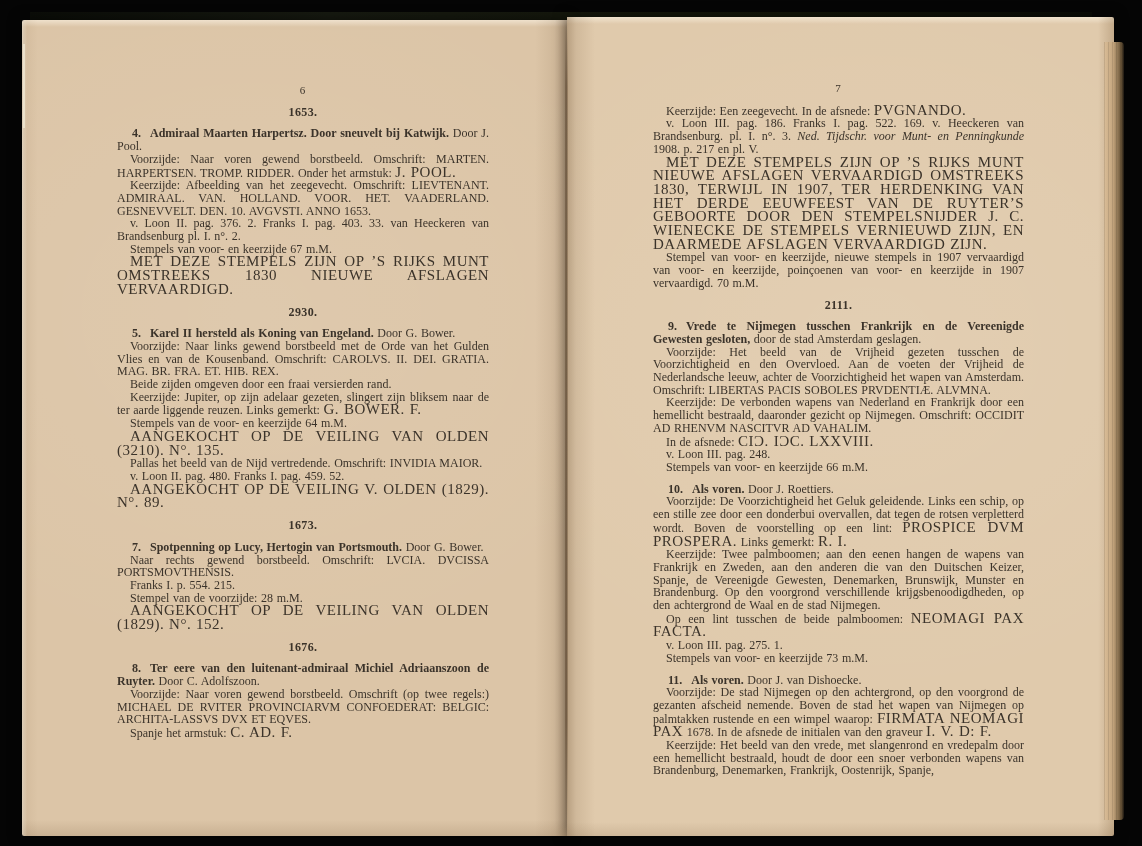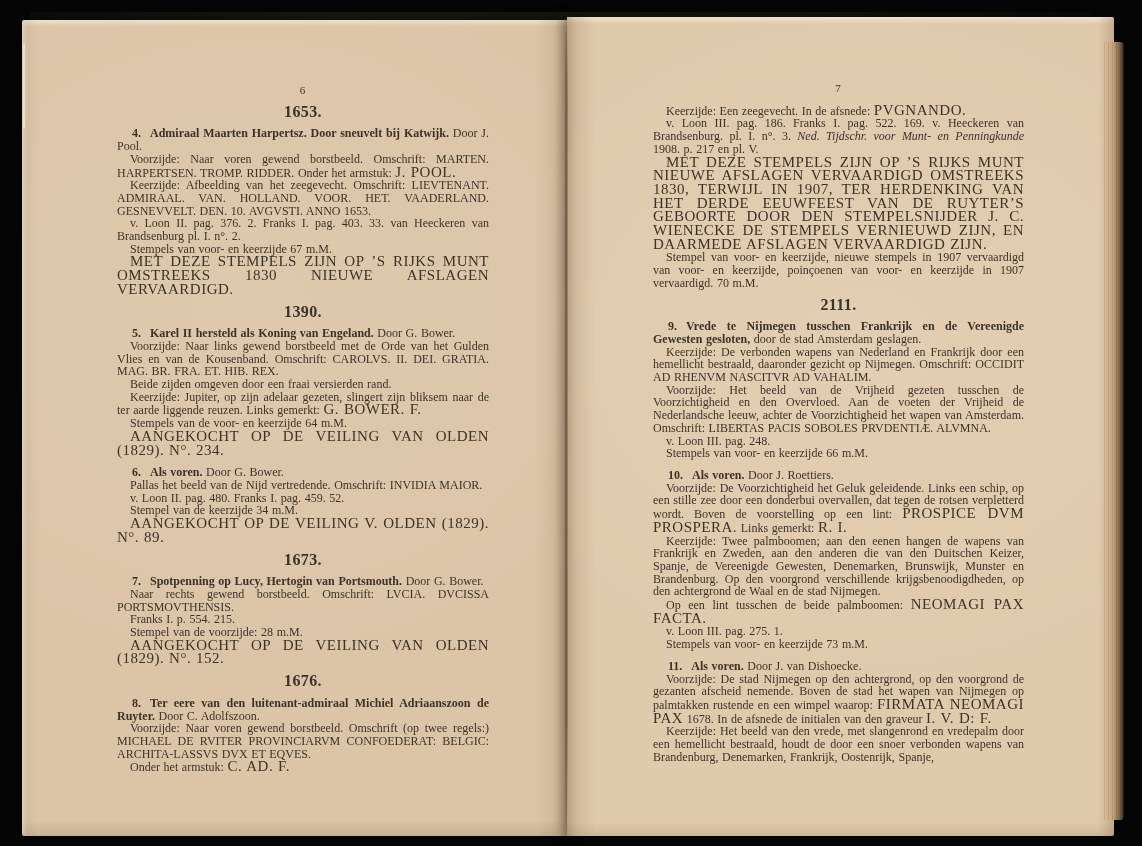--- a/index.html
+++ b/index.html
@@ -51,21 +51,21 @@
       linear-gradient(to right,#d9bd98,#c5a67e 45%,#6b5639 85%,#1c1710 100%);
   }
   
   .text-block{
     position:absolute;text-align:justify;color:#3b332a;
     font-size:12px;line-height:12.7px;word-spacing:0.6px;
   }
   .tb-left{left:95px;top:64px;width:372px;}
   .tb-right{left:86px;top:65px;width:371px;}
   .folio{text-align:center;font-size:11px;letter-spacing:1px;margin:0 0 9px 0;}
-  .year{text-align:center;font-weight:bold;font-size:16px;letter-spacing:0.4px;margin:9px 0 4px 0;}
+  .year{text-align:center;font-weight:bold;font-size:12px;letter-spacing:0.4px;margin:9px 0 4px 0;}
   .para{margin:0;text-indent:13px;}
   .para.entry{margin-top:9px;text-indent:15px;}
   .r.n{font-style:normal;}
   .r.b{font-weight:bold;}
   .r.i{font-style:italic;margin-top:36px;}
   .r.sc{font-size:15px;letter-spacing:0.5px;}
   .r.num{font-weight:bold;padding-right:9px;}
 </style>
 </head>
 <body>
@@ -76,58 +76,57 @@
   <div class="text-block tb-left">
     <div class="folio">6</div>
     <div id="left-items">
         <div class="year">1653.</div>
         <p class="para entry"><span class="r num">4.</span><span class="r b">Admiraal Maarten Harpertsz. Door sneuvelt bij Katwijk.</span><span class="r n"> Door J. Pool.</span></p>
         <p class="para"><span class="r n">Voorzijde: Naar voren gewend borstbeeld. Omschrift: MARTEN. HARPERTSEN. TROMP. RIDDER. Onder het armstuk: </span><span class="r sc">J. POOL.</span></p>
         <p class="para"><span class="r n">Keerzijde: Afbeelding van het zeegevecht. Omschrift: LIEVTENANT. ADMIRAAL. VAN. HOLLAND. VOOR. HET. VAADERLAND. GESNEVVELT. DEN. 10. AVGVSTI. ANNO 1653.</span></p>
         <p class="para"><span class="r n">v. Loon II. pag. 376. 2. Franks I. pag. 403. 33. van Heeckeren van Brandsenburg pl. I. n°. 2.</span></p>
         <p class="para"><span class="r n">Stempels van voor- en keerzijde 67 m.M.</span></p>
         <p class="para"><span class="r sc">MET DEZE STEMPELS ZIJN OP ’S RIJKS MUNT OMSTREEKS 1830 NIEUWE AFSLAGEN VERVAARDIGD.</span></p>
-        <div class="year">1390.</div>
+        <div class="year">2930.</div>
         <p class="para entry"><span class="r num">5.</span><span class="r b">Karel II hersteld als Koning van Engeland.</span><span class="r n"> Door G. Bower.</span></p>
         <p class="para"><span class="r n">Voorzijde: Naar links gewend borstbeeld met de Orde van het Gulden Vlies en van de Kousenband. Omschrift: CAROLVS. II. DEI. GRATIA. MAG. BR. FRA. ET. HIB. REX.</span></p>
         <p class="para"><span class="r n">Beide zijden omgeven door een fraai versierden rand.</span></p>
         <p class="para"><span class="r n">Keerzijde: Jupiter, op zijn adelaar gezeten, slingert zijn bliksem naar de ter aarde liggende reuzen. Links gemerkt: </span><span class="r sc">G. BOWER. F.</span></p>
         <p class="para"><span class="r n">Stempels van de voor- en keerzijde 64 m.M.</span></p>
-        <p class="para"><span class="r sc">AANGEKOCHT OP DE VEILING VAN OLDEN (1829). N°. 234.</span></p>
-        <p class="para entry"><span class="r num">6.</span><span class="r b">Als voren.</span><span class="r n"> Door G. Bower.</span></p>
+        <p class="para"><span class="r sc">AANGEKOCHT OP DE VEILING VAN OLDEN (3210). N°. 135.</span></p>
         <p class="para"><span class="r n">Pallas het beeld van de Nijd vertredende. Omschrift: INVIDIA MAIOR.</span></p>
         <p class="para"><span class="r n">v. Loon II. pag. 480. Franks I. pag. 459. 52.</span></p>
-        <p class="para"><span class="r n">Stempel van de keerzijde 34 m.M.</span></p>
         <p class="para"><span class="r sc">AANGEKOCHT OP DE VEILING V. OLDEN (1829). N°. 89.</span></p>
         <div class="year">1673.</div>
         <p class="para entry"><span class="r num">7.</span><span class="r b">Spotpenning op Lucy, Hertogin van Portsmouth.</span><span class="r n"> Door G. Bower.</span></p>
         <p class="para"><span class="r n">Naar rechts gewend borstbeeld. Omschrift: LVCIA. DVCISSA PORTSMOVTHENSIS.</span></p>
         <p class="para"><span class="r n">Franks I. p. 554. 215.</span></p>
         <p class="para"><span class="r n">Stempel van de voorzijde: 28 m.M.</span></p>
         <p class="para"><span class="r sc">AANGEKOCHT OP DE VEILING VAN OLDEN (1829). N°. 152.</span></p>
         <div class="year">1676.</div>
         <p class="para entry"><span class="r num">8.</span><span class="r b">Ter eere van den luitenant-admiraal Michiel Adriaanszoon de Ruyter.</span><span class="r n"> Door C. Adolfszoon.</span></p>
         <p class="para"><span class="r n">Voorzijde: Naar voren gewend borstbeeld. Omschrift (op twee regels:) MICHAEL DE RVITER PROVINCIARVM CONFOEDERAT: BELGIC: ARCHITA-LASSVS DVX ET EQVES.</span></p>
-        <p class="para"><span class="r n">Onder het armstuk: </span><span class="r sc">C. AD. F.</span></p>
+        <p class="para"><span class="r n">Spanje het armstuk: </span><span class="r sc">C. AD. F.</span></p>
       </div>
   </div>
 </div>
 
 <div class="abs page page-right">
   <div class="text-block tb-right">
     <div class="folio">7</div>
     <div id="right-items">
         <p class="para"><span class="r n">Keerzijde: Een zeegevecht. In de afsnede: </span><span class="r sc">PVGNANDO.</span></p>
         <p class="para"><span class="r n">v. Loon III. pag. 186. Franks I. pag. 522. 169. v. Heeckeren van Brandsenburg. pl. I. n°. 3. </span><span class="r i">Ned. Tijdschr. voor Munt- en Penningkunde</span><span class="r n"> 1908. p. 217 en pl. V.</span></p>
         <p class="para"><span class="r sc">MET DEZE STEMPELS ZIJN OP ’S RIJKS MUNT NIEUWE AFSLAGEN VERVAARDIGD OMSTREEKS 1830, TERWIJL IN 1907, TER HERDENKING VAN HET DERDE EEUWFEEST VAN DE RUYTER’S GEBOORTE DOOR DEN STEMPELSNIJDER J. C. WIENECKE DE STEMPELS VERNIEUWD ZIJN, EN DAARMEDE AFSLAGEN VERVAARDIGD ZIJN.</span></p>
         <p class="para"><span class="r n">Stempel van voor- en keerzijde, nieuwe stempels in 1907 vervaardigd van voor- en keerzijde, poinçoenen van voor- en keerzijde in 1907 vervaardigd. 70 m.M.</span></p>
         <div class="year">2111.</div>
         <p class="para entry"><span class="r num">9.</span><span class="r b">Vrede te Nijmegen tusschen Frankrijk en de Vereenigde Gewesten gesloten,</span><span class="r n"> door de stad Amsterdam geslagen.</span></p>
+        <p class="para"><span class="r n">Voorzijde: Het beeld van de Vrijheid gezeten tusschen de Voorzichtigheid en den Overvloed. Aan de voeten der Vrijheid de Nederlandsche leeuw, achter de Voorzichtigheid het wapen van Amsterdam. Omschrift: LIBERTAS PACIS SOBOLES PRVDENTIÆ. ALVMNA.</span></p>
         <p class="para"><span class="r n">Keerzijde: De verbonden wapens van Nederland en Frankrijk door een hemellicht bestraald, daaronder gezicht op Nijmegen. Omschrift: OCCIDIT AD RHENVM NASCITVR AD VAHALIM.</span></p>
-        <p class="para"><span class="r n">Voorzijde: Het beeld van de Vrijheid gezeten tusschen de Voorzichtigheid en den Overvloed. Aan de voeten der Vrijheid de Nederlandsche leeuw, achter de Voorzichtigheid het wapen van Amsterdam. Omschrift: LIBERTAS PACIS SOBOLES PRVDENTIÆ. ALVMNA.</span></p>
+        <p class="para"><span class="r n">In de afsnede: </span><span class="r sc">CIƆ. IƆC. LXXVIII.</span></p>
         <p class="para"><span class="r n">v. Loon III. pag. 248.</span></p>
         <p class="para"><span class="r n">Stempels van voor- en keerzijde 66 m.M.</span></p>
         <p class="para entry"><span class="r num">10.</span><span class="r b">Als voren.</span><span class="r n"> Door J. Roettiers.</span></p>
         <p class="para"><span class="r n">Voorzijde: De Voorzichtigheid het Geluk geleidende. Links een schip, op een stille zee door een donderbui overvallen, dat tegen de rotsen verpletterd wordt. Boven de voorstelling op een lint: </span><span class="r sc">PROSPICE DVM PROSPERA.</span><span class="r n"> Links gemerkt: </span><span class="r sc">R. I.</span></p>
         <p class="para"><span class="r n">Keerzijde: Twee palmboomen; aan den eenen hangen de wapens van Frankrijk en Zweden, aan den anderen die van den Duitschen Keizer, Spanje, de Vereenigde Gewesten, Denemarken, Brunswijk, Munster en Brandenburg. Op den voorgrond verschillende krijgsbenoodigdheden, op den achtergrond de Waal en de stad Nijmegen.</span></p>
         <p class="para"><span class="r n">Op een lint tusschen de beide palmboomen: </span><span class="r sc">NEOMAGI PAX FACTA.</span></p>
         <p class="para"><span class="r n">v. Loon III. pag. 275. 1.</span></p>
         <p class="para"><span class="r n">Stempels van voor- en keerzijde 73 m.M.</span></p>
         <p class="para entry"><span class="r num">11.</span><span class="r b">Als voren.</span><span class="r n"> Door J. van Dishoecke.</span></p>
         <p class="para"><span class="r n">Voorzijde: De stad Nijmegen op den achtergrond, op den voorgrond de gezanten afscheid nemende. Boven de stad het wapen van Nijmegen op palmtakken rustende en een wimpel waarop: </span><span class="r sc">FIRMATA NEOMAGI PAX</span><span class="r n"> 1678. In de afsnede de initialen van den graveur </span><span class="r sc">I. V. D: F.</span></p>

